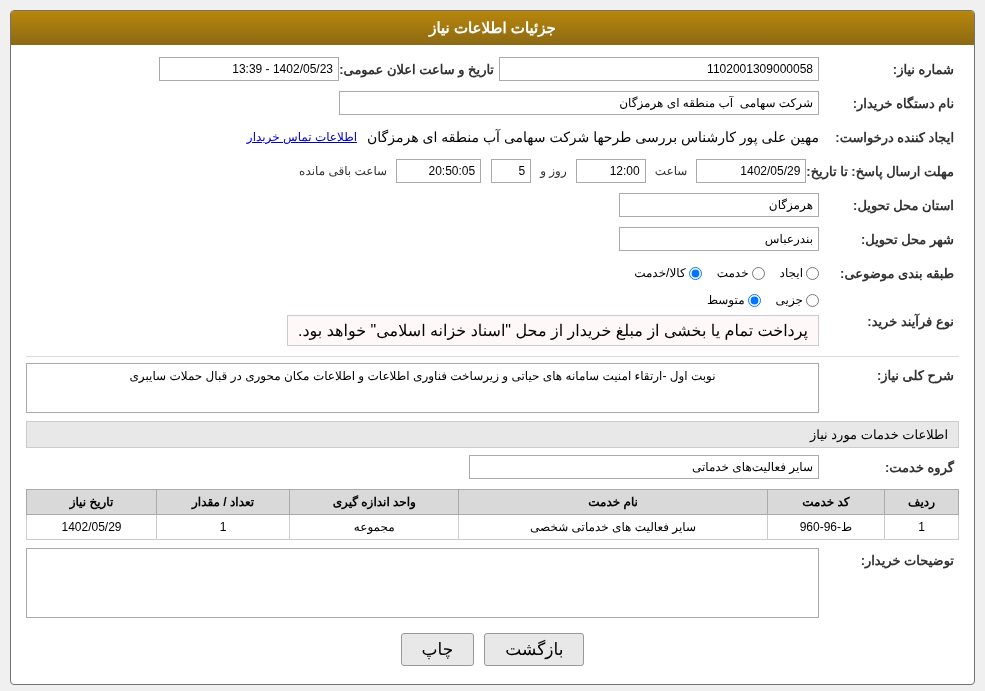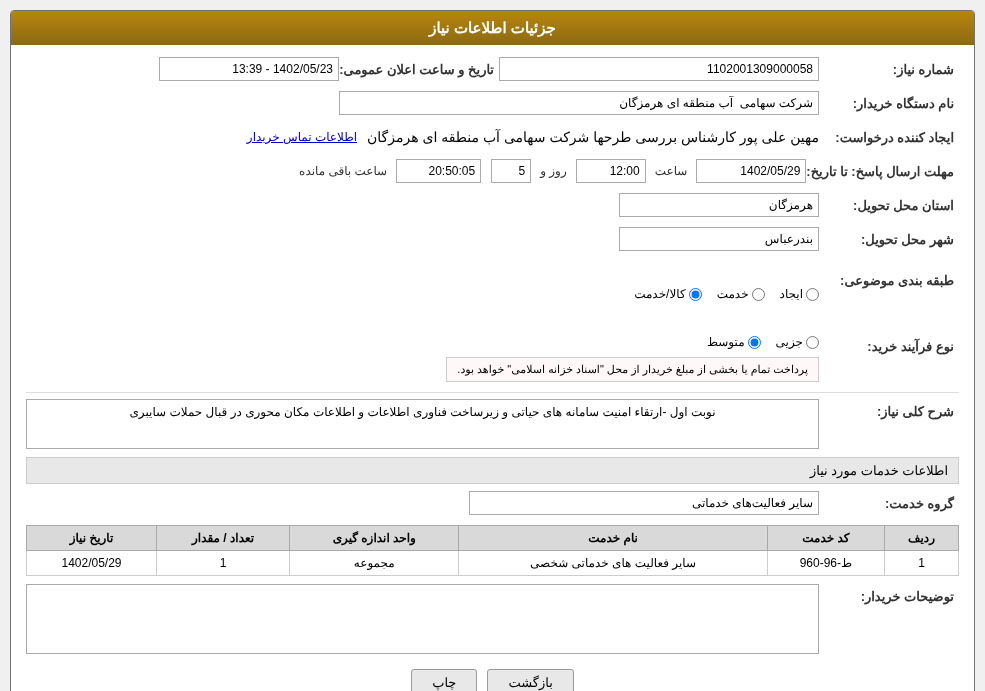--- a/index.html
+++ b/index.html
@@ -91,21 +91,20 @@
     .radio-group {
       display: flex;
       gap: 15px;
       align-items: center;
     }
     .radio-item {
       display: flex;
       align-items: center;
       gap: 3px;
       font-size: 12px;
-      margin-top: 28px;
     }
     .description-box {
       border: 1px solid #aaa;
       background: #fff;
       padding: 5px;
       width: 100%;
       min-height: 60px;
       font-size: 12px;
       text-align: center;
       direction: rtl;
@@ -133,21 +132,21 @@
       background: #fff;
     }
     .button-row {
       display: flex;
       justify-content: center;
       gap: 10px;
       margin: 12px 0 8px 0;
     }
     .btn {
       padding: 5px 20px;
-      font-size: 13px;
+      font-size: 17px;
       font-family: Tahoma, Arial, sans-serif;
       cursor: pointer;
       border: 1px solid #999;
       background: #e8e8e8;
       border-radius: 3px;
     }
     .textarea-wrapper {
       position: relative;
       width: 100%;
     }
@@ -163,21 +162,21 @@
     }
     .separator {
       border: none;
       border-top: 1px solid #ddd;
       margin: 6px 0;
     }
     .notice-row {
       border: 1px solid #ccc;
       padding: 5px 10px;
       background: #fff8f8;
-      font-size: 11px;
+      font-size: 16px;
       margin: 4px 0;
     }
   </style>
 </head>
 <body>
 
 <div class="page-wrapper">
   <div class="main-card">
     <div class="card-header">جزئیات اطلاعات نیاز</div>
     <div class="card-body">

